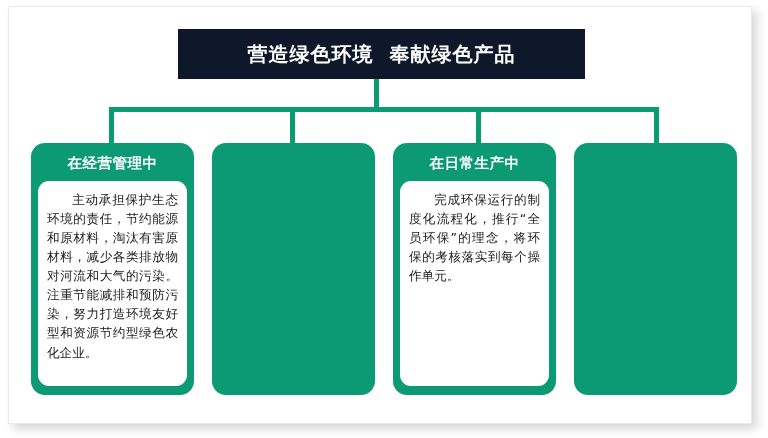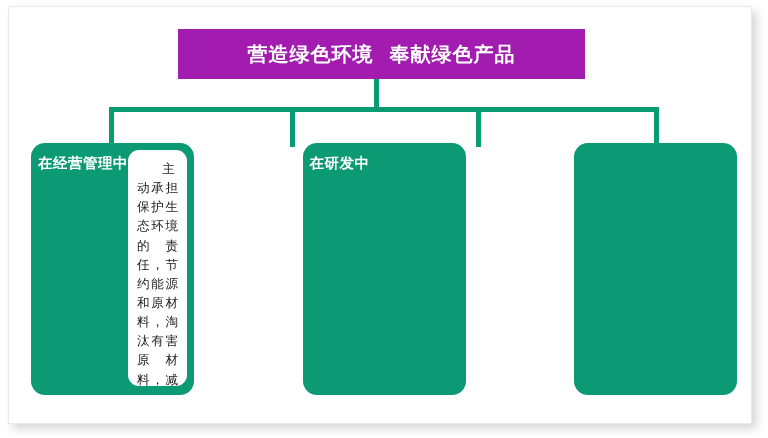--- a/index.html
+++ b/index.html
@@ -27,21 +27,21 @@
     box-shadow: 5px 5px 9px rgba(0,0,0,0.16);
   }
 
   
   #title-banner {
     position: absolute;
     left: 169px;
     top: 22px;
     width: 407px;
     height: 50px;
-    background: #a21caf;
+    background: #0f172a;
     display: flex;
     align-items: center;
     justify-content: center;
   }
   #title-banner .title-text {
     color: #ffffff;
     font-size: 20px;
     font-weight: bold;
     letter-spacing: 1px;
     white-space: pre;
@@ -86,21 +86,21 @@
     justify-content: space-between;
   }
   .card {
     position: relative;
     width: 163px;
     background: #0b9a73;
     border-radius: 14px;
     box-sizing: border-box;
     padding: 7px 7px 9px 7px;
     display: flex;
-    flex-direction: row;
+    flex-direction: column;
     align-items: stretch;
   }
   .card-header {
     flex: 0 0 auto;
     text-align: center;
     color: #ffffff;
     font-size: 14.5px;
     font-weight: bold;
     letter-spacing: 0.5px;
     line-height: 1;
@@ -146,21 +146,26 @@
   <div id="cards">
 
     <div class="card">
       <div class="card-header">在经营管理中</div>
       <div class="card-body">
         <span class="body-text">主动承担保护生态环境的责任，节约能源和原材料，淘汰有害原材料，减少各类排放物对河流和大气的污染。注重节能减排和预防污染，努力打造环境友好型和资源节约型绿色农化企业。</span>
       </div>
     </div>
 
     <div class="card">
-      <div class="card-header">在研发中</div>
     </div>
 
+    <div class="card">
+      <div class="card-header">在日常生产中</div>
+      <div class="card-body">
+        <span class="body-text">完成环保运行的制度化流程化，推行“全员环保”的理念，将环保的考核落实到每个操作单元。</span>
+      </div>
+    </div>
 
     <div class="card">
     </div>
 
   </div>
 </div>
 
 </body></html>

